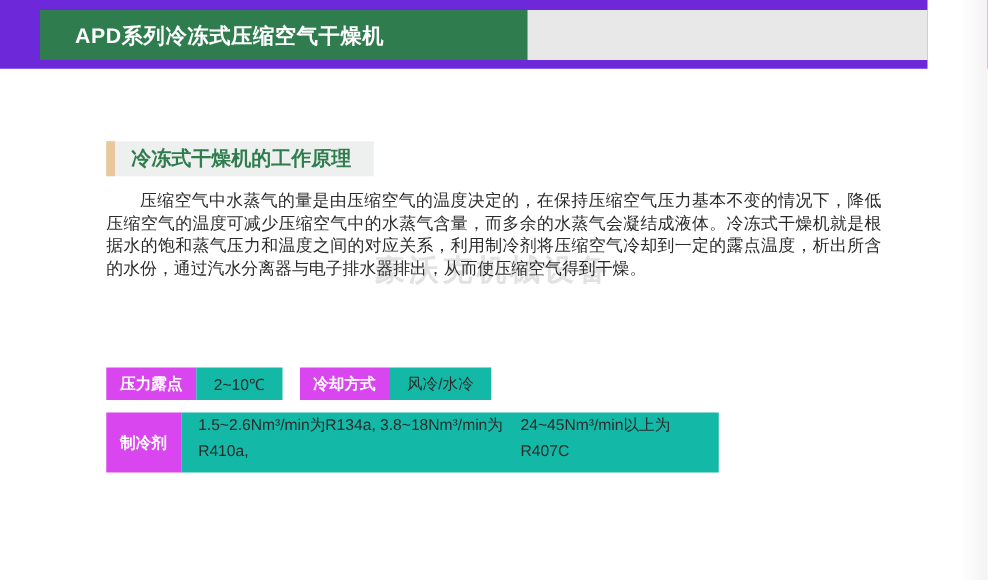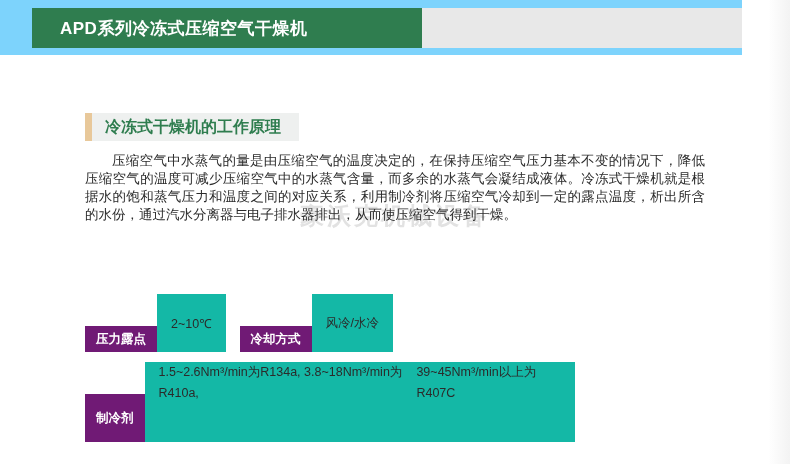--- a/index.html
+++ b/index.html
@@ -15,21 +15,21 @@
     position: relative;
   }
 
   
   .header-band {
     position: absolute;
     left: 0;
     top: 0;
     width: 790px;
     height: 55px;
-    background: #7dd3fc;
+    background: #6d28d9;
   }
   .header-green {
     position: absolute;
     left: 32px;
     top: 8px;
     width: 390px;
     height: 40px;
     background: #2f7d4f;
     display: flex;
     align-items: center;
@@ -110,32 +110,31 @@
     left: 85px;
     top: 294px;
     width: 620px;
   }
   .spec-row {
     display: flex;
     align-items: stretch;
     margin-bottom: 10px;
   }
   .spec-label {
-    background: #701a75;
+    background: #d946ef;
     color: #ffffff;
     font-size: 12.5px;
     font-weight: bold;
     padding: 0 11px;
     min-height: 26px;
     display: flex;
     align-items: center;
     justify-content: center;
     white-space: nowrap;
     flex: 0 0 auto;
-    margin-top: 32px;
   }
   .spec-value {
     background: #14b8a6;
     color: #2b2b2b;
     font-size: 12.5px;
     padding: 0 14px;
     min-height: 26px;
     display: flex;
     align-items: center;
     white-space: nowrap;
@@ -201,19 +200,19 @@
     <div class="gap"></div>
     <div class="spec-label">冷却方式</div>
     <div class="spec-value">风冷/水冷</div>
   </div>
 
 
   <div class="spec-row">
     <div class="spec-label tall">制冷剂</div>
     <div class="spec-value multiline">
       <span>1.5~2.6Nm³/min为R134a, 3.8~18Nm³/min为R410a,</span>
-      <span>39~45Nm³/min以上为R407C</span>
+      <span>24~45Nm³/min以上为R407C</span>
     </div>
   </div>
 
 </div>
 
 <div class="edge-shade"></div>
 
 </body></html>

